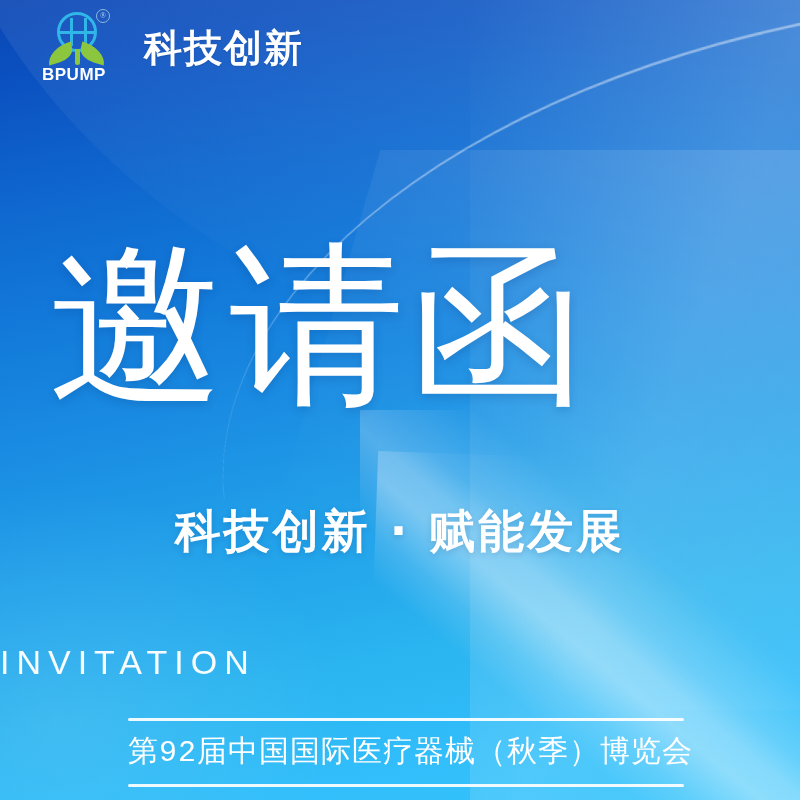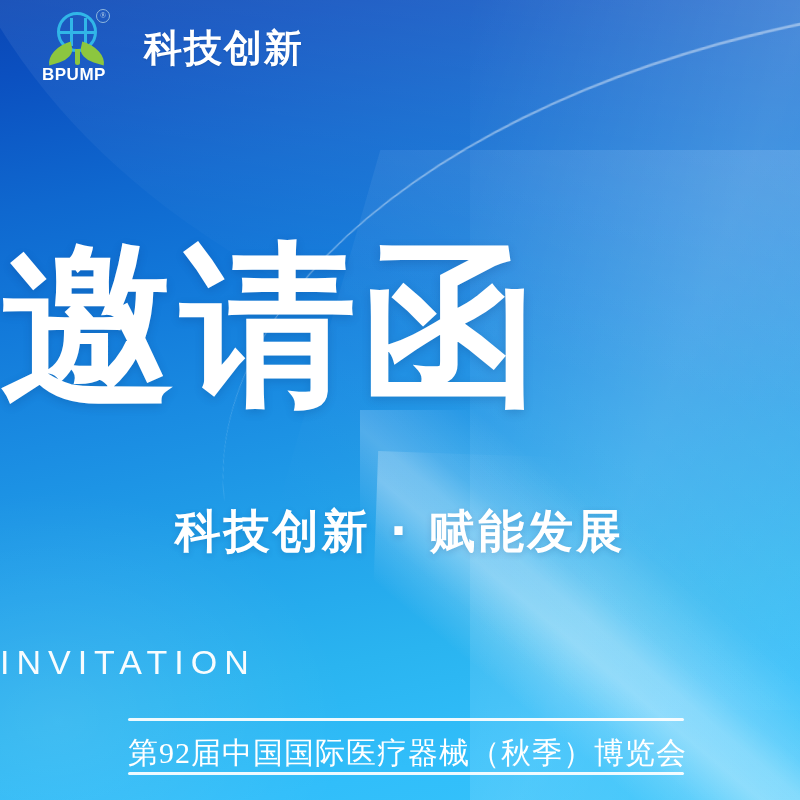--- a/index.html
+++ b/index.html
@@ -207,23 +207,24 @@
     font-family: "DejaVu Sans", sans-serif;
     text-shadow: 0 1px 2px rgba(0,0,0,0.12);
   }
 
   
   .title-main {
     position: absolute;
     top: 238px;
     left: 0;
     width: 640px;
+    text-align: center;
     color: #ffffff;
     font-size: 175px;
-    font-weight: bold;
+    font-weight: normal;
     letter-spacing: 6px;
     line-height: 1;
     font-family: "DejaVu Sans", sans-serif;
     z-index: 5;
     text-shadow: 0 3px 10px rgba(3,40,100,0.18);
   }
 
   .subtitle {
     position: absolute;
     top: 508px;
@@ -269,22 +270,22 @@
     height: 3px;
     background: rgba(255,255,255,0.92);
     border-radius: 2px;
   }
   .footer-text {
     color: #ffffff;
     font-size: 30px;
     letter-spacing: 1px;
     line-height: 1;
     text-align: center;
-    padding: 17px 0 4px 0;
-    font-family: Liberation Serif, serif;
+    padding: 17px 0 16px 0;
+    font-family: Liberation Mono, monospace;
     white-space: nowrap;
   }
 </style>
 </head>
 <body>
 
 <div id="poster">
 
   <div class="swoosh swoosh-tr"></div>
   <div class="swoosh swoosh-right-band"></div>

